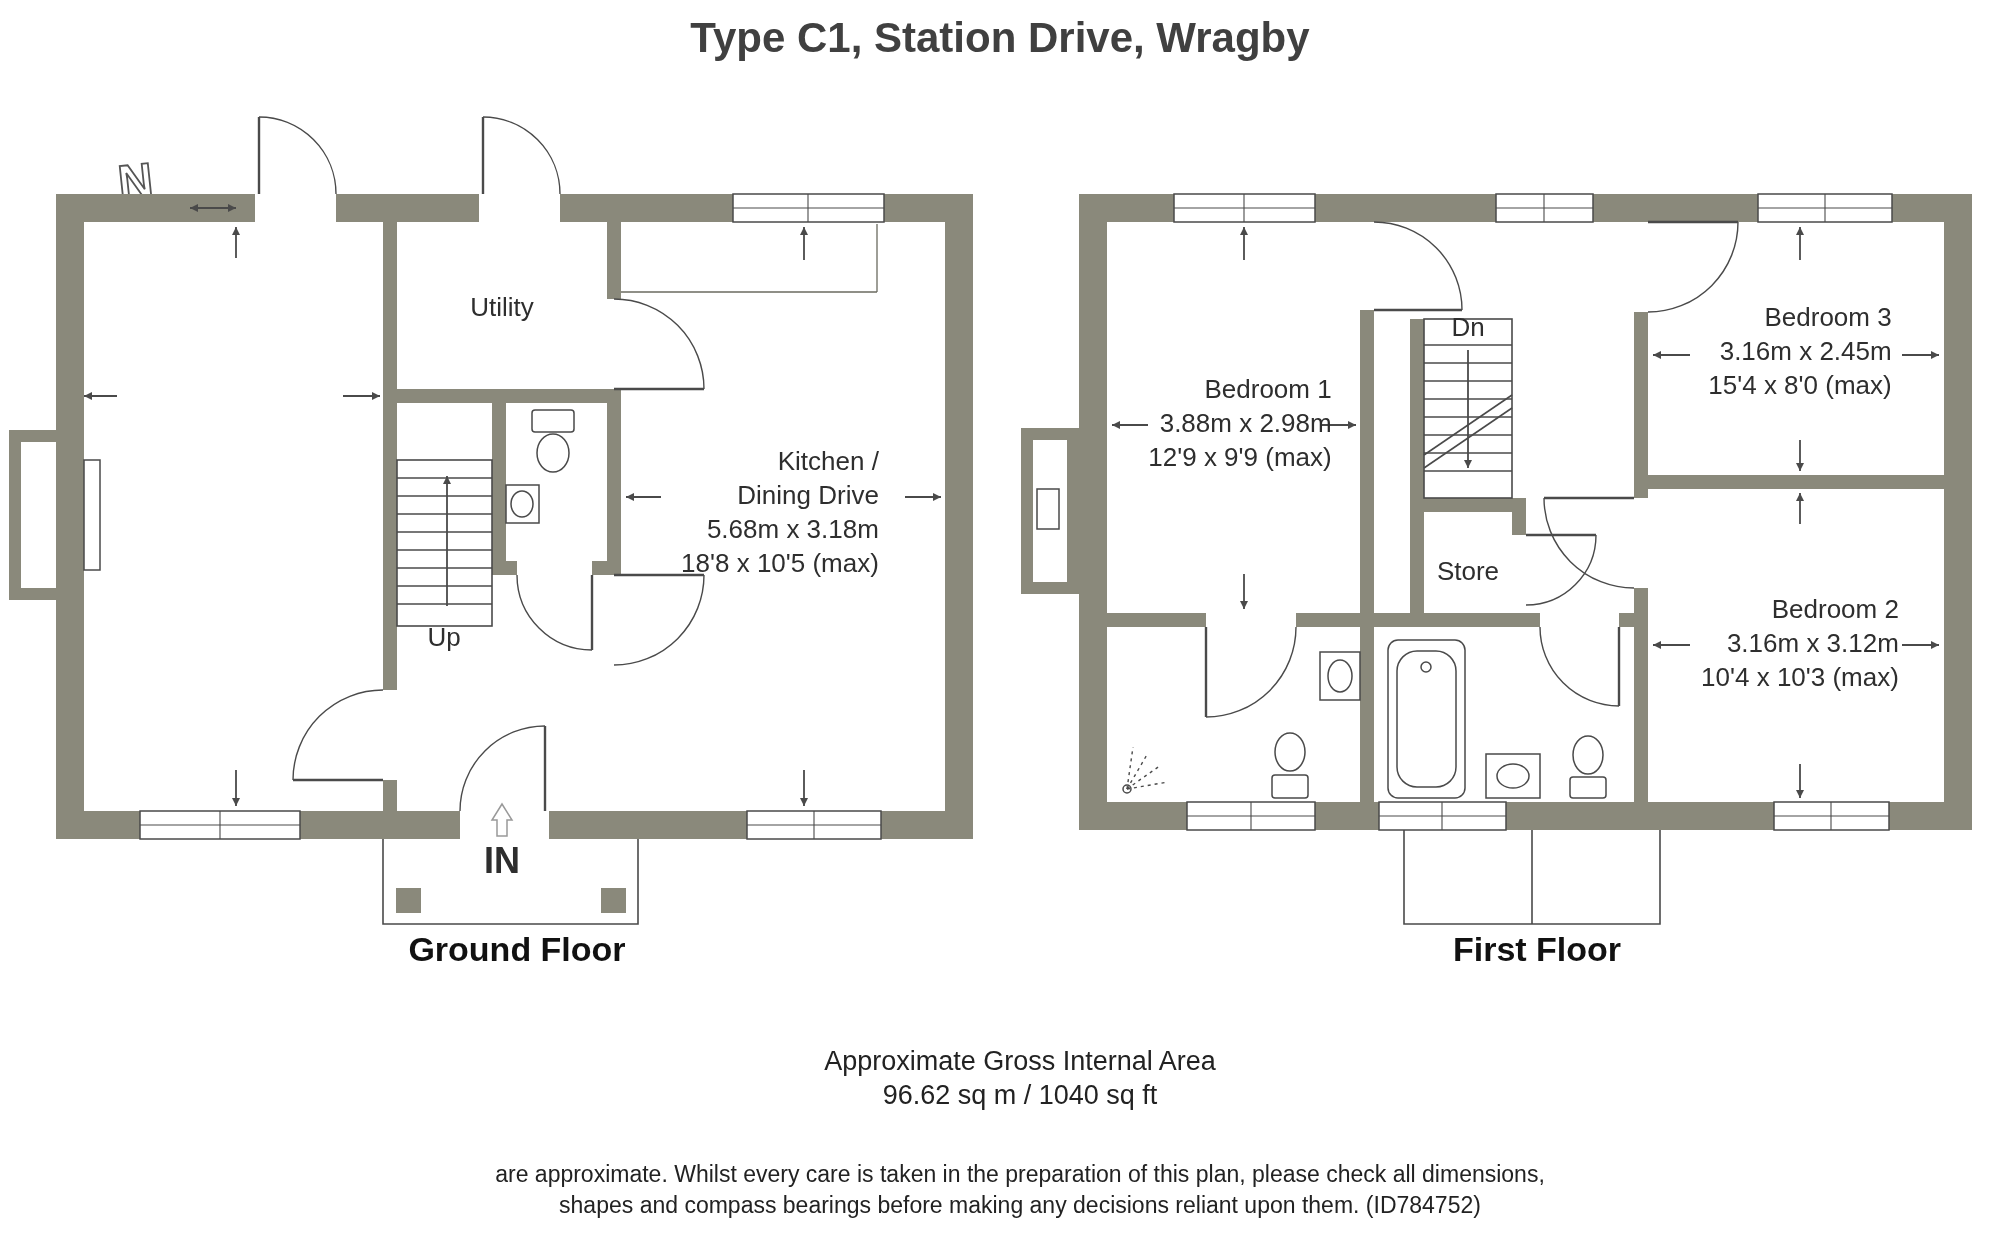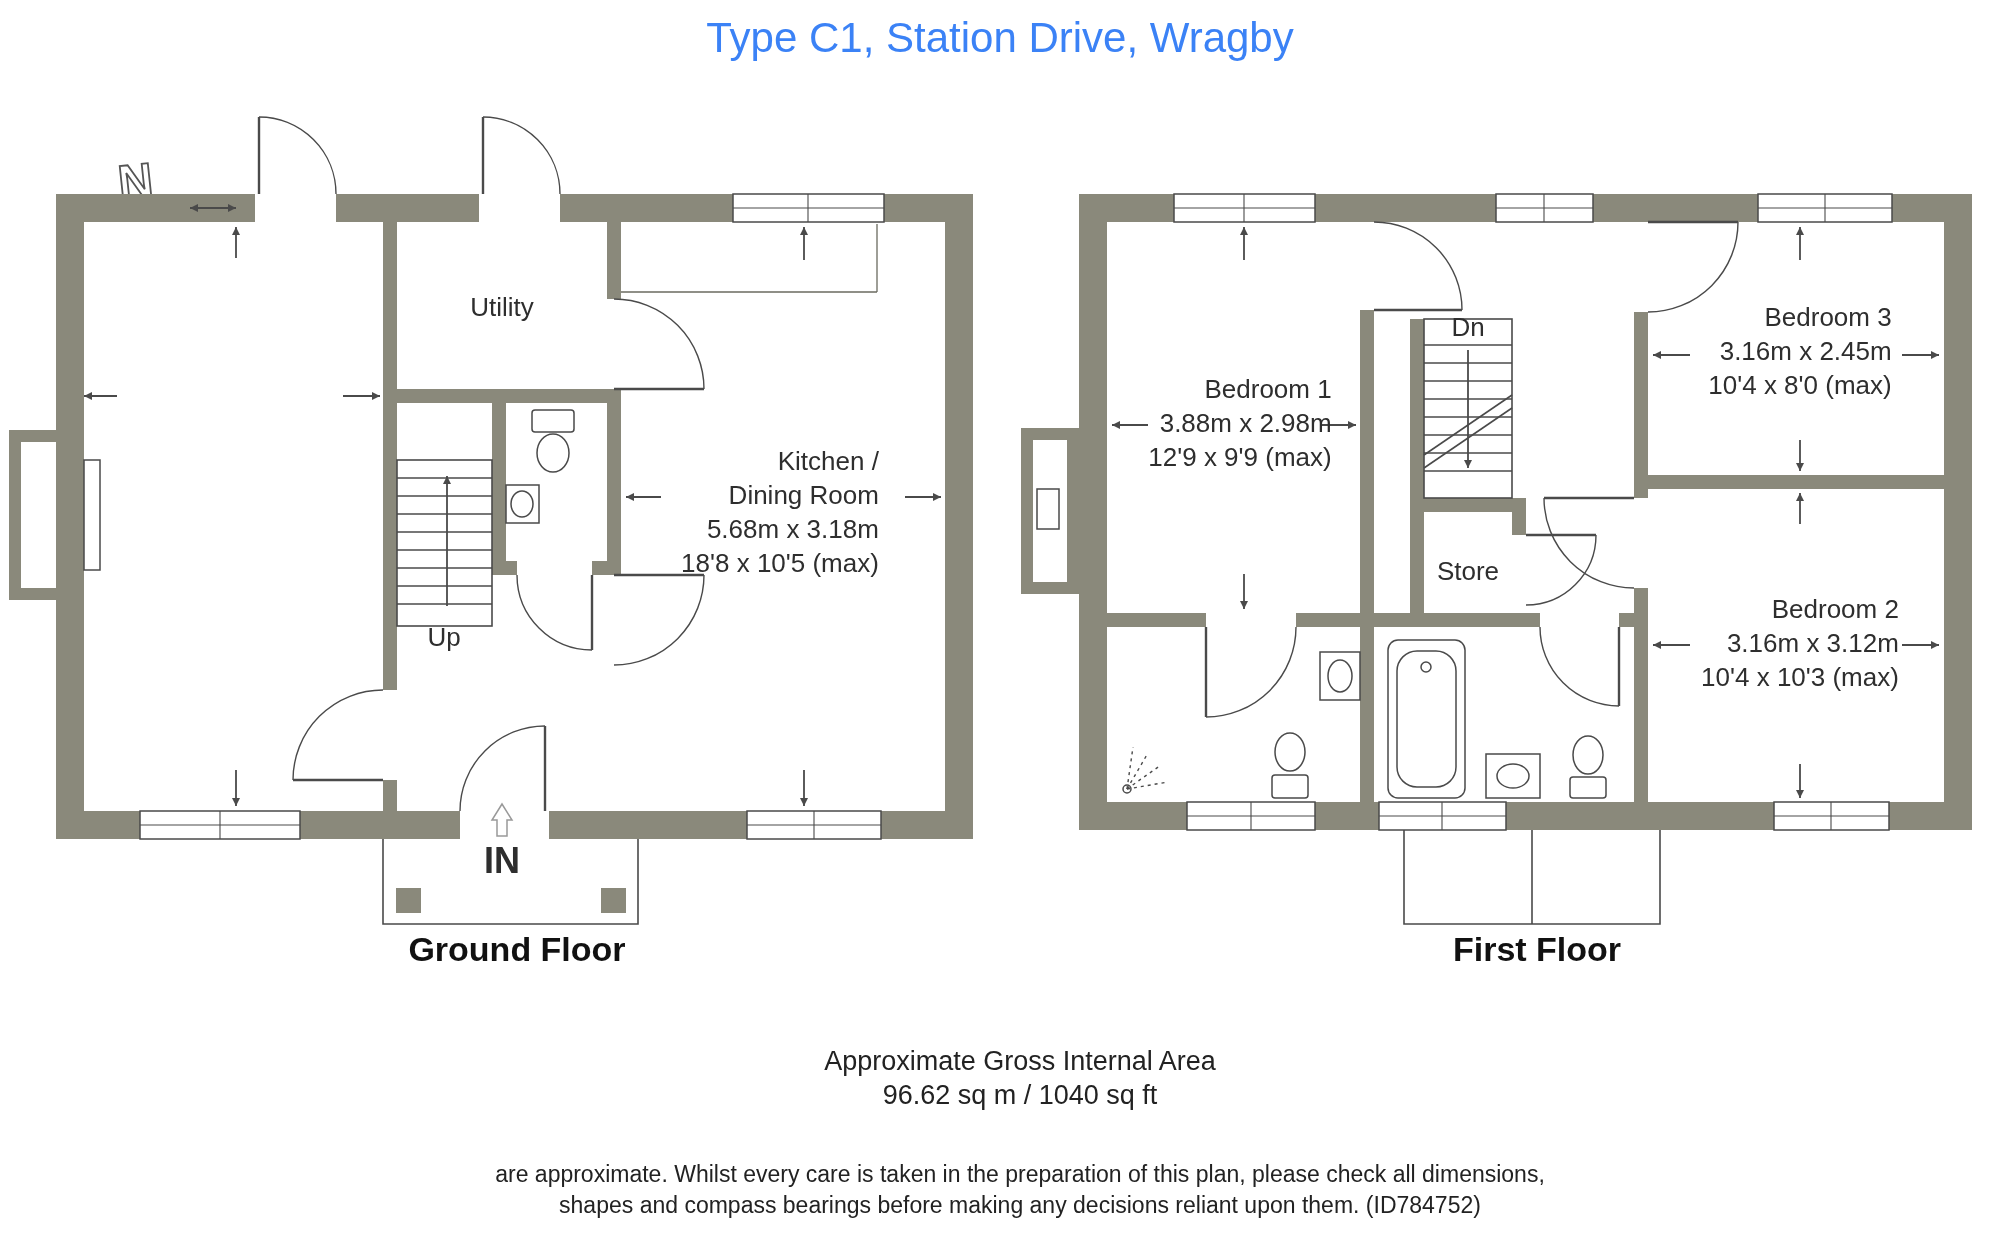--- a/index.html
+++ b/index.html
@@ -1,21 +1,21 @@
 <!DOCTYPE html>
 <html style="--wall: #8a897b; --line: #4a4a4a;"><head>
 <meta charset="utf-8">
 <style>
   :root{ --wall:#8a897b; --line:#4a4a4a; }
   html,body{margin:0;padding:0;background:#fff;}
   .page{position:relative;width:2000px;height:1247px;background:#fff;overflow:hidden;
         font-family:"Liberation Sans", sans-serif;color:#2e2e2e;}
   svg{position:absolute;left:0;top:0;}
   .title{position:absolute;top:14px;left:0;width:100%;text-align:center;
-         font-size:42px;font-weight:normal;color:#3b82f6;}
+         font-size:42px;font-weight:bold;color:#404040;}
   .floor-title{position:absolute;transform:translateX(-50%);font-size:34px;font-weight:bold;color:#111;white-space:nowrap;text-align:right;}
   .room-label{position:absolute;transform:translateX(-50%);text-align:right;
               font-size:26px;line-height:34px;color:#2e2e2e;white-space:nowrap;}
   .small-label{position:absolute;transform:translateX(-50%);font-size:26px;color:#2e2e2e;white-space:nowrap;}
   .in-label{font-weight:600;font-size:36px;}
   .footer-line{position:absolute;left:0;width:100%;text-align:center;color:#222;margin-left:20px;}
   .area-text{font-size:27px;}
   .disclaimer{font-size:23px;}
   
   .wall{fill:var(--wall);stroke:none;}
@@ -317,41 +317,41 @@
         <line class="dim" x1="1902" y1="645" x2="1939" y2="645" marker-end="url(#ah)"></line>
       </g>
     </g>
   </svg>
 
 
   <div class="small-label" style="left:502px;top:292px">Utility</div>
 
   <div class="room-label" style="left:780px;top:444px">
     <div>Kitchen /</div>
-    <div>Dining Room</div>
+    <div>Dining Drive</div>
     <div>5.68m x 3.18m</div>
     <div>18'8 x 10'5 (max)</div>
   </div>
 
   <div class="small-label" style="left:444px;top:622px">Up</div>
 
   <div class="small-label in-label" style="left:502px;top:840px">IN</div>
 
   <div class="floor-title" style="left:517px;top:930px">Ground Floor</div>
 
   <div class="room-label" style="left:1240px;top:372px">
     <div>Bedroom 1</div>
     <div>3.88m x 2.98m</div>
     <div>12'9 x 9'9 (max)</div>
   </div>
 
   <div class="room-label" style="left:1800px;top:300px">
     <div>Bedroom 3</div>
     <div>3.16m x 2.45m</div>
-    <div>10'4 x 8'0 (max)</div>
+    <div>15'4 x 8'0 (max)</div>
   </div>
 
   <div class="room-label" style="left:1800px;top:592px">
     <div>Bedroom 2</div>
     <div>3.16m x 3.12m</div>
     <div>10'4 x 10'3 (max)</div>
   </div>
 
   <div class="small-label" style="left:1468px;top:556px">Store</div>
 

